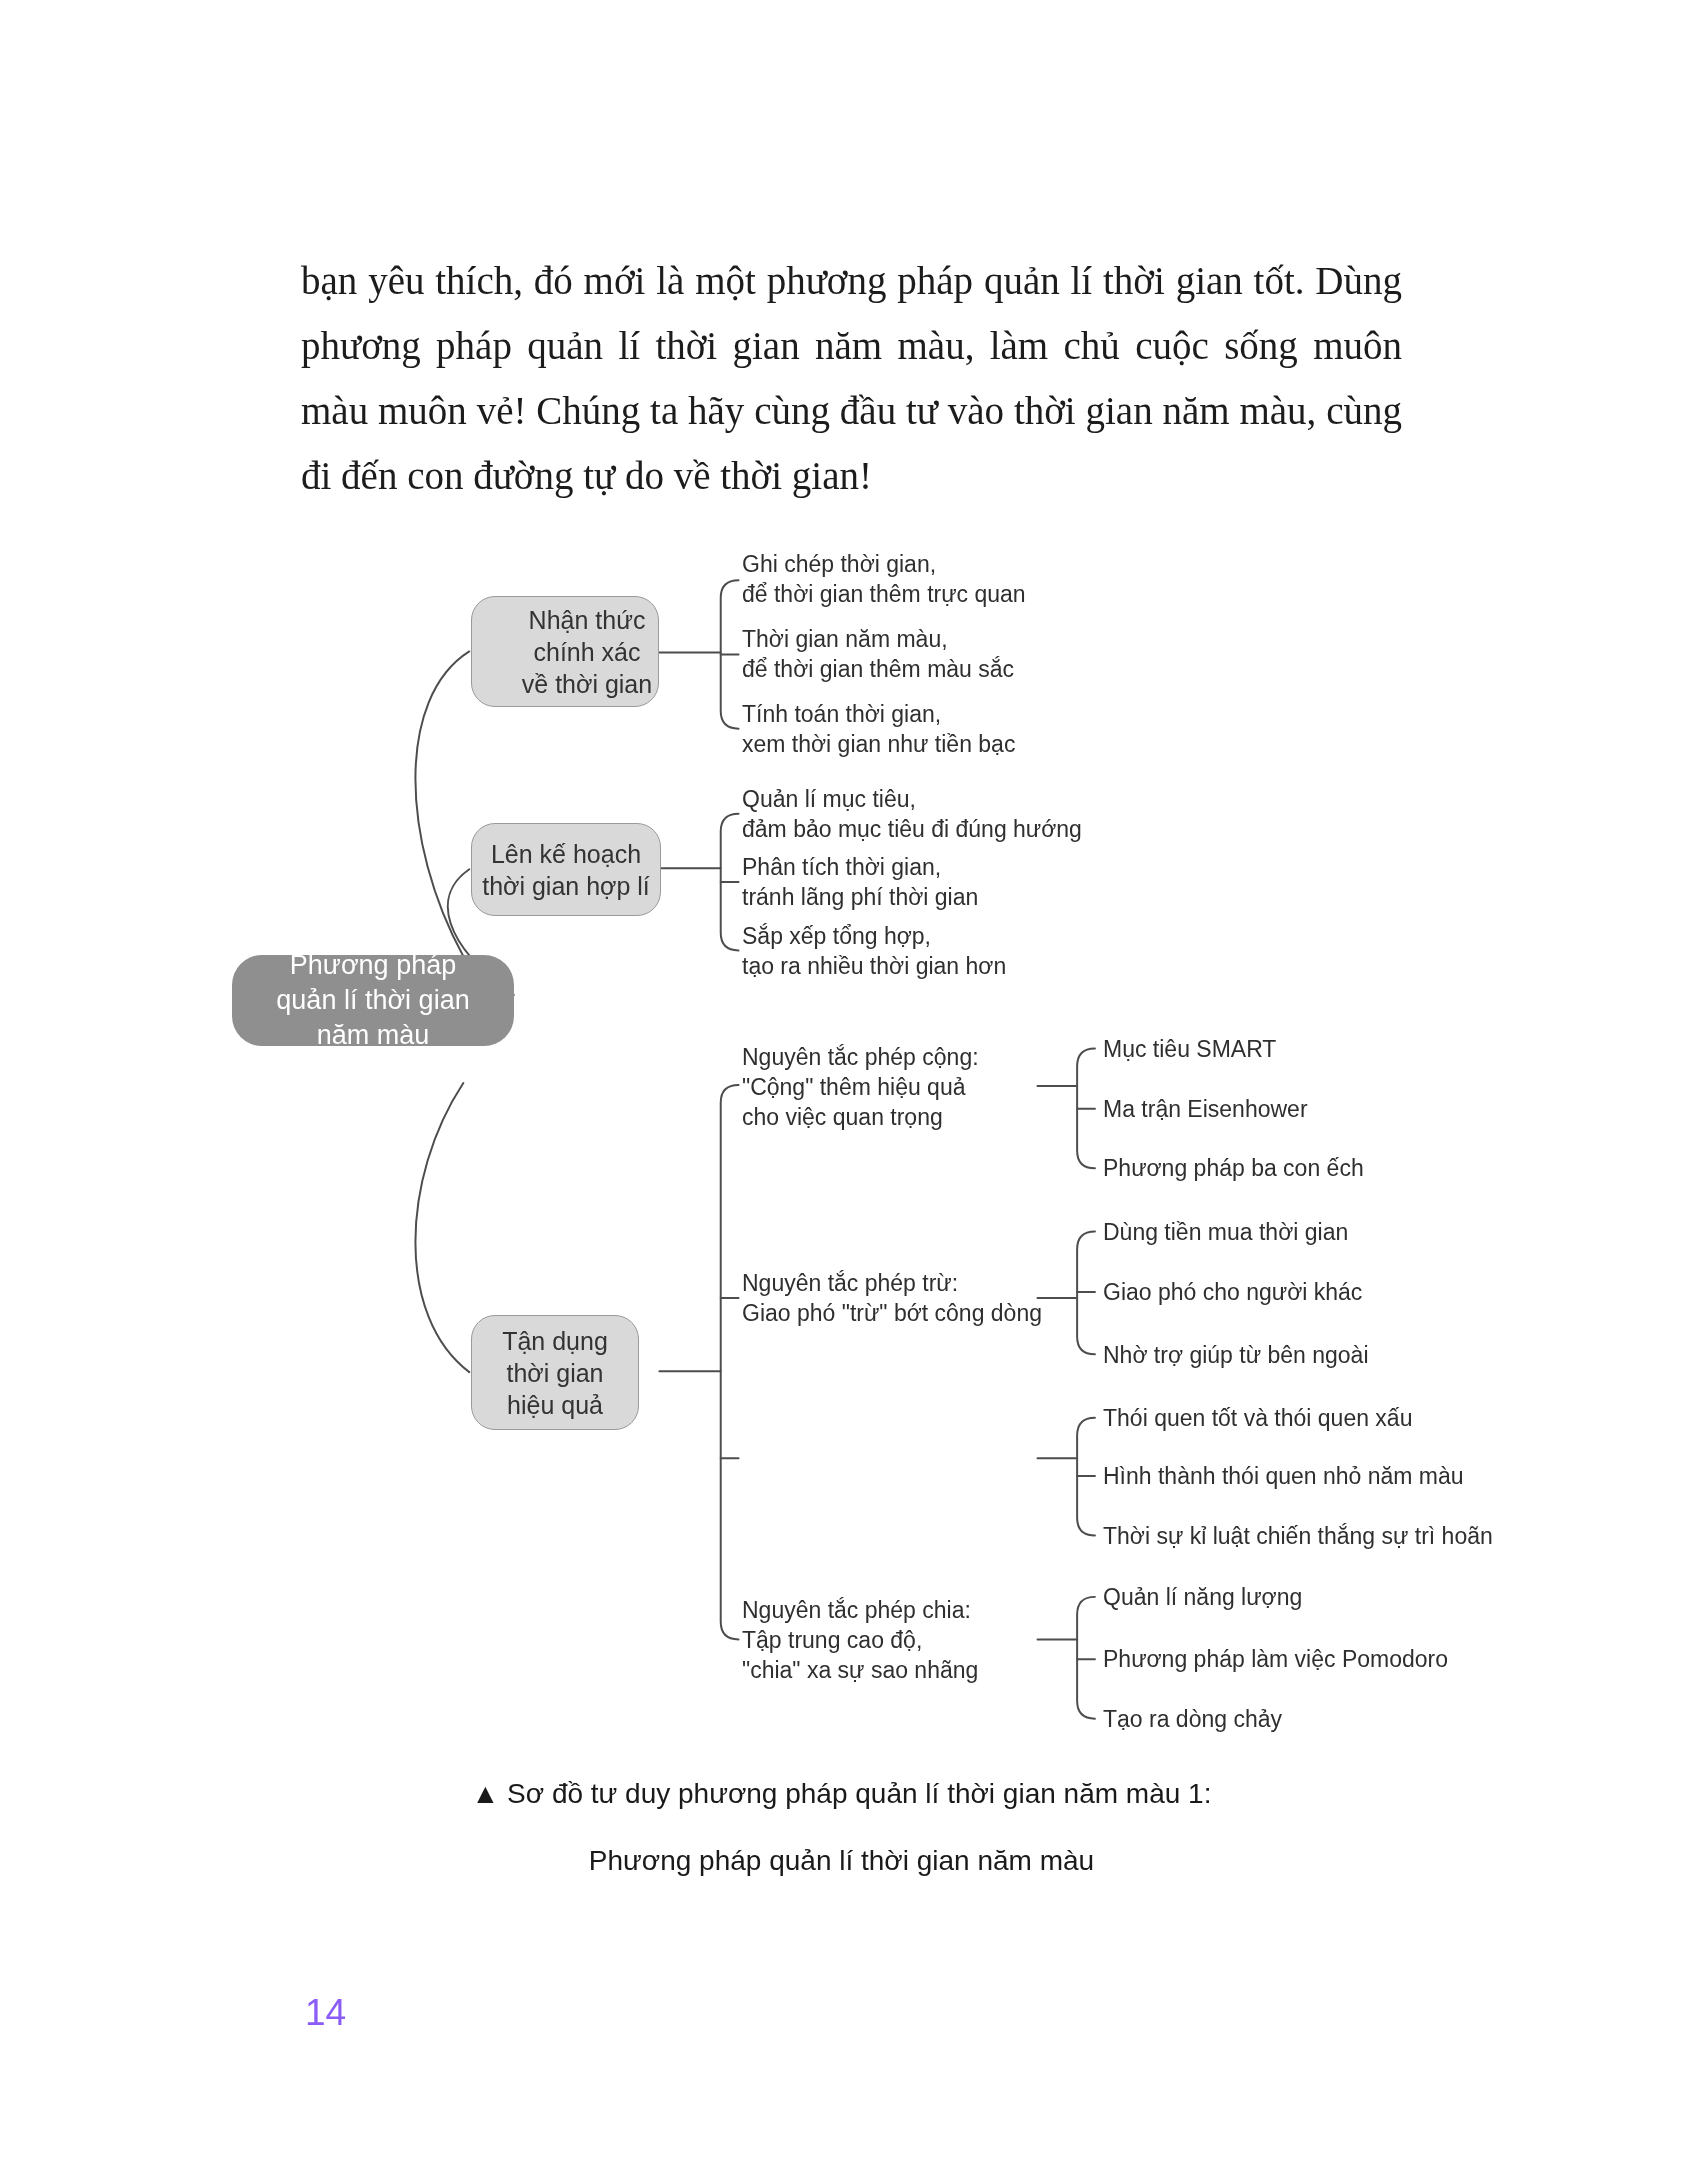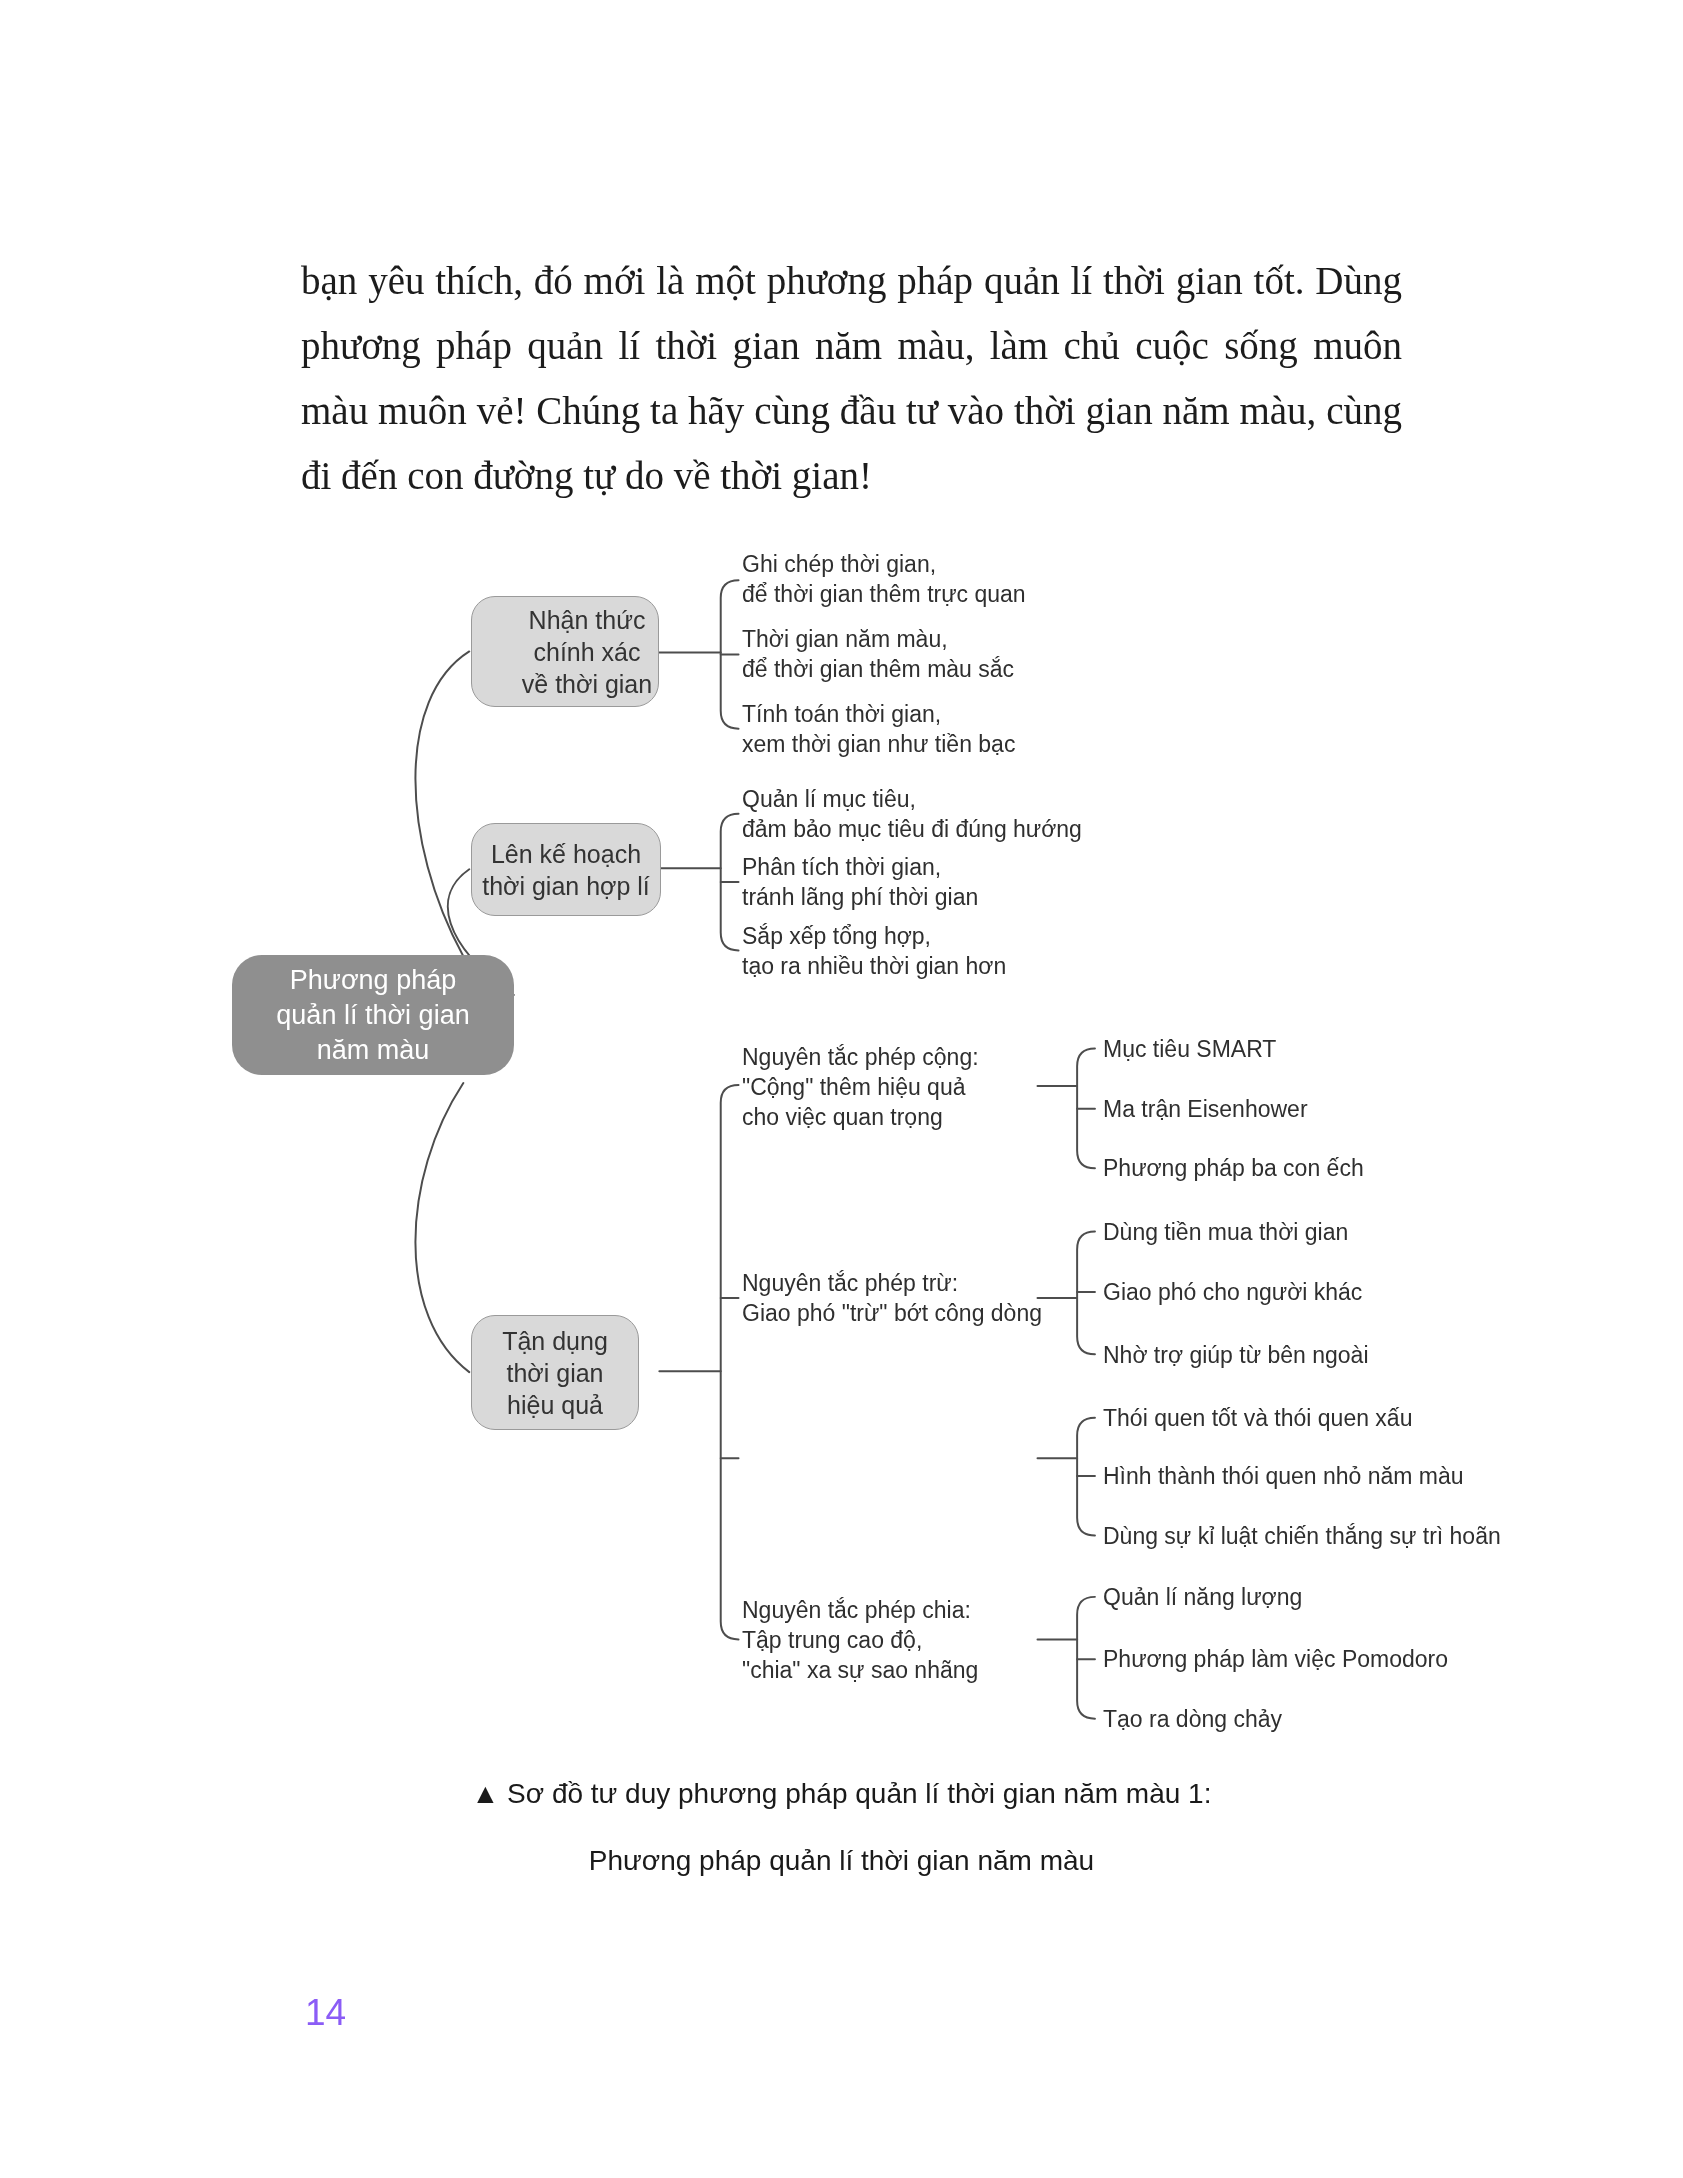--- a/index.html
+++ b/index.html
@@ -111,21 +111,21 @@
 
     <path d="M 1048 1473 H 1088"></path>
     <path d="M 1106 1432 Q 1088 1432 1088 1450 L 1088 1533 Q 1088 1551 1106 1551"></path>
     <path d="M 1088 1491 H 1106"></path>
 
     <path d="M 1048 1656 H 1088"></path>
     <path d="M 1106 1613 Q 1088 1613 1088 1631 L 1088 1718 Q 1088 1736 1106 1736"></path>
     <path d="M 1088 1676 H 1106"></path>
   </svg>
 
-  <div class="node root" style="left:232px;top:955px;width:282px;height:120px;">Phương pháp
+  <div class="node root" style="left:232px;top:955px;width:282px;height:91px;">Phương pháp
 quản lí thời gian
 năm màu</div>
 
   <div class="node branch" style="left:471px;top:596px;width:188px;height:111px;padding-left:44px;">Nhận thức
 chính xác
 về thời gian</div>
   <div class="node branch" style="left:471px;top:823px;width:190px;height:93px;">Lên kế hoạch
 thời gian hợp lí</div>
   <div class="node branch" style="left:471px;top:1315px;width:168px;height:115px;">Tận dụng
 thời gian
@@ -157,21 +157,21 @@
   <div class="leaf" style="left:1103px;top:1034px;">Mục tiêu SMART</div>
   <div class="leaf" style="left:1103px;top:1094px;">Ma trận Eisenhower</div>
   <div class="leaf" style="left:1103px;top:1153px;">Phương pháp ba con ếch</div>
 
   <div class="leaf" style="left:1103px;top:1217px;">Dùng tiền mua thời gian</div>
   <div class="leaf" style="left:1103px;top:1277px;">Giao phó cho người khác</div>
   <div class="leaf" style="left:1103px;top:1340px;">Nhờ trợ giúp từ bên ngoài</div>
 
   <div class="leaf" style="left:1103px;top:1403px;">Thói quen tốt và thói quen xấu</div>
   <div class="leaf" style="left:1103px;top:1461px;">Hình thành thói quen nhỏ năm màu</div>
-  <div class="leaf" style="left:1103px;top:1521px;">Dùng sự kỉ luật chiến thắng sự trì hoãn</div>
+  <div class="leaf" style="left:1103px;top:1521px;">Thời sự kỉ luật chiến thắng sự trì hoãn</div>
 
   <div class="leaf" style="left:1103px;top:1582px;">Quản lí năng lượng</div>
   <div class="leaf" style="left:1103px;top:1644px;">Phương pháp làm việc Pomodoro</div>
   <div class="leaf" style="left:1103px;top:1704px;">Tạo ra dòng chảy</div>
 
   <div class="caption-line" style="top:1778px;">▲ Sơ đồ tư duy phương pháp quản lí thời gian năm màu 1:</div>
   <div class="caption-line" style="top:1845px;">Phương pháp quản lí thời gian năm màu</div>
 
   <div class="page-number">14</div>
 

